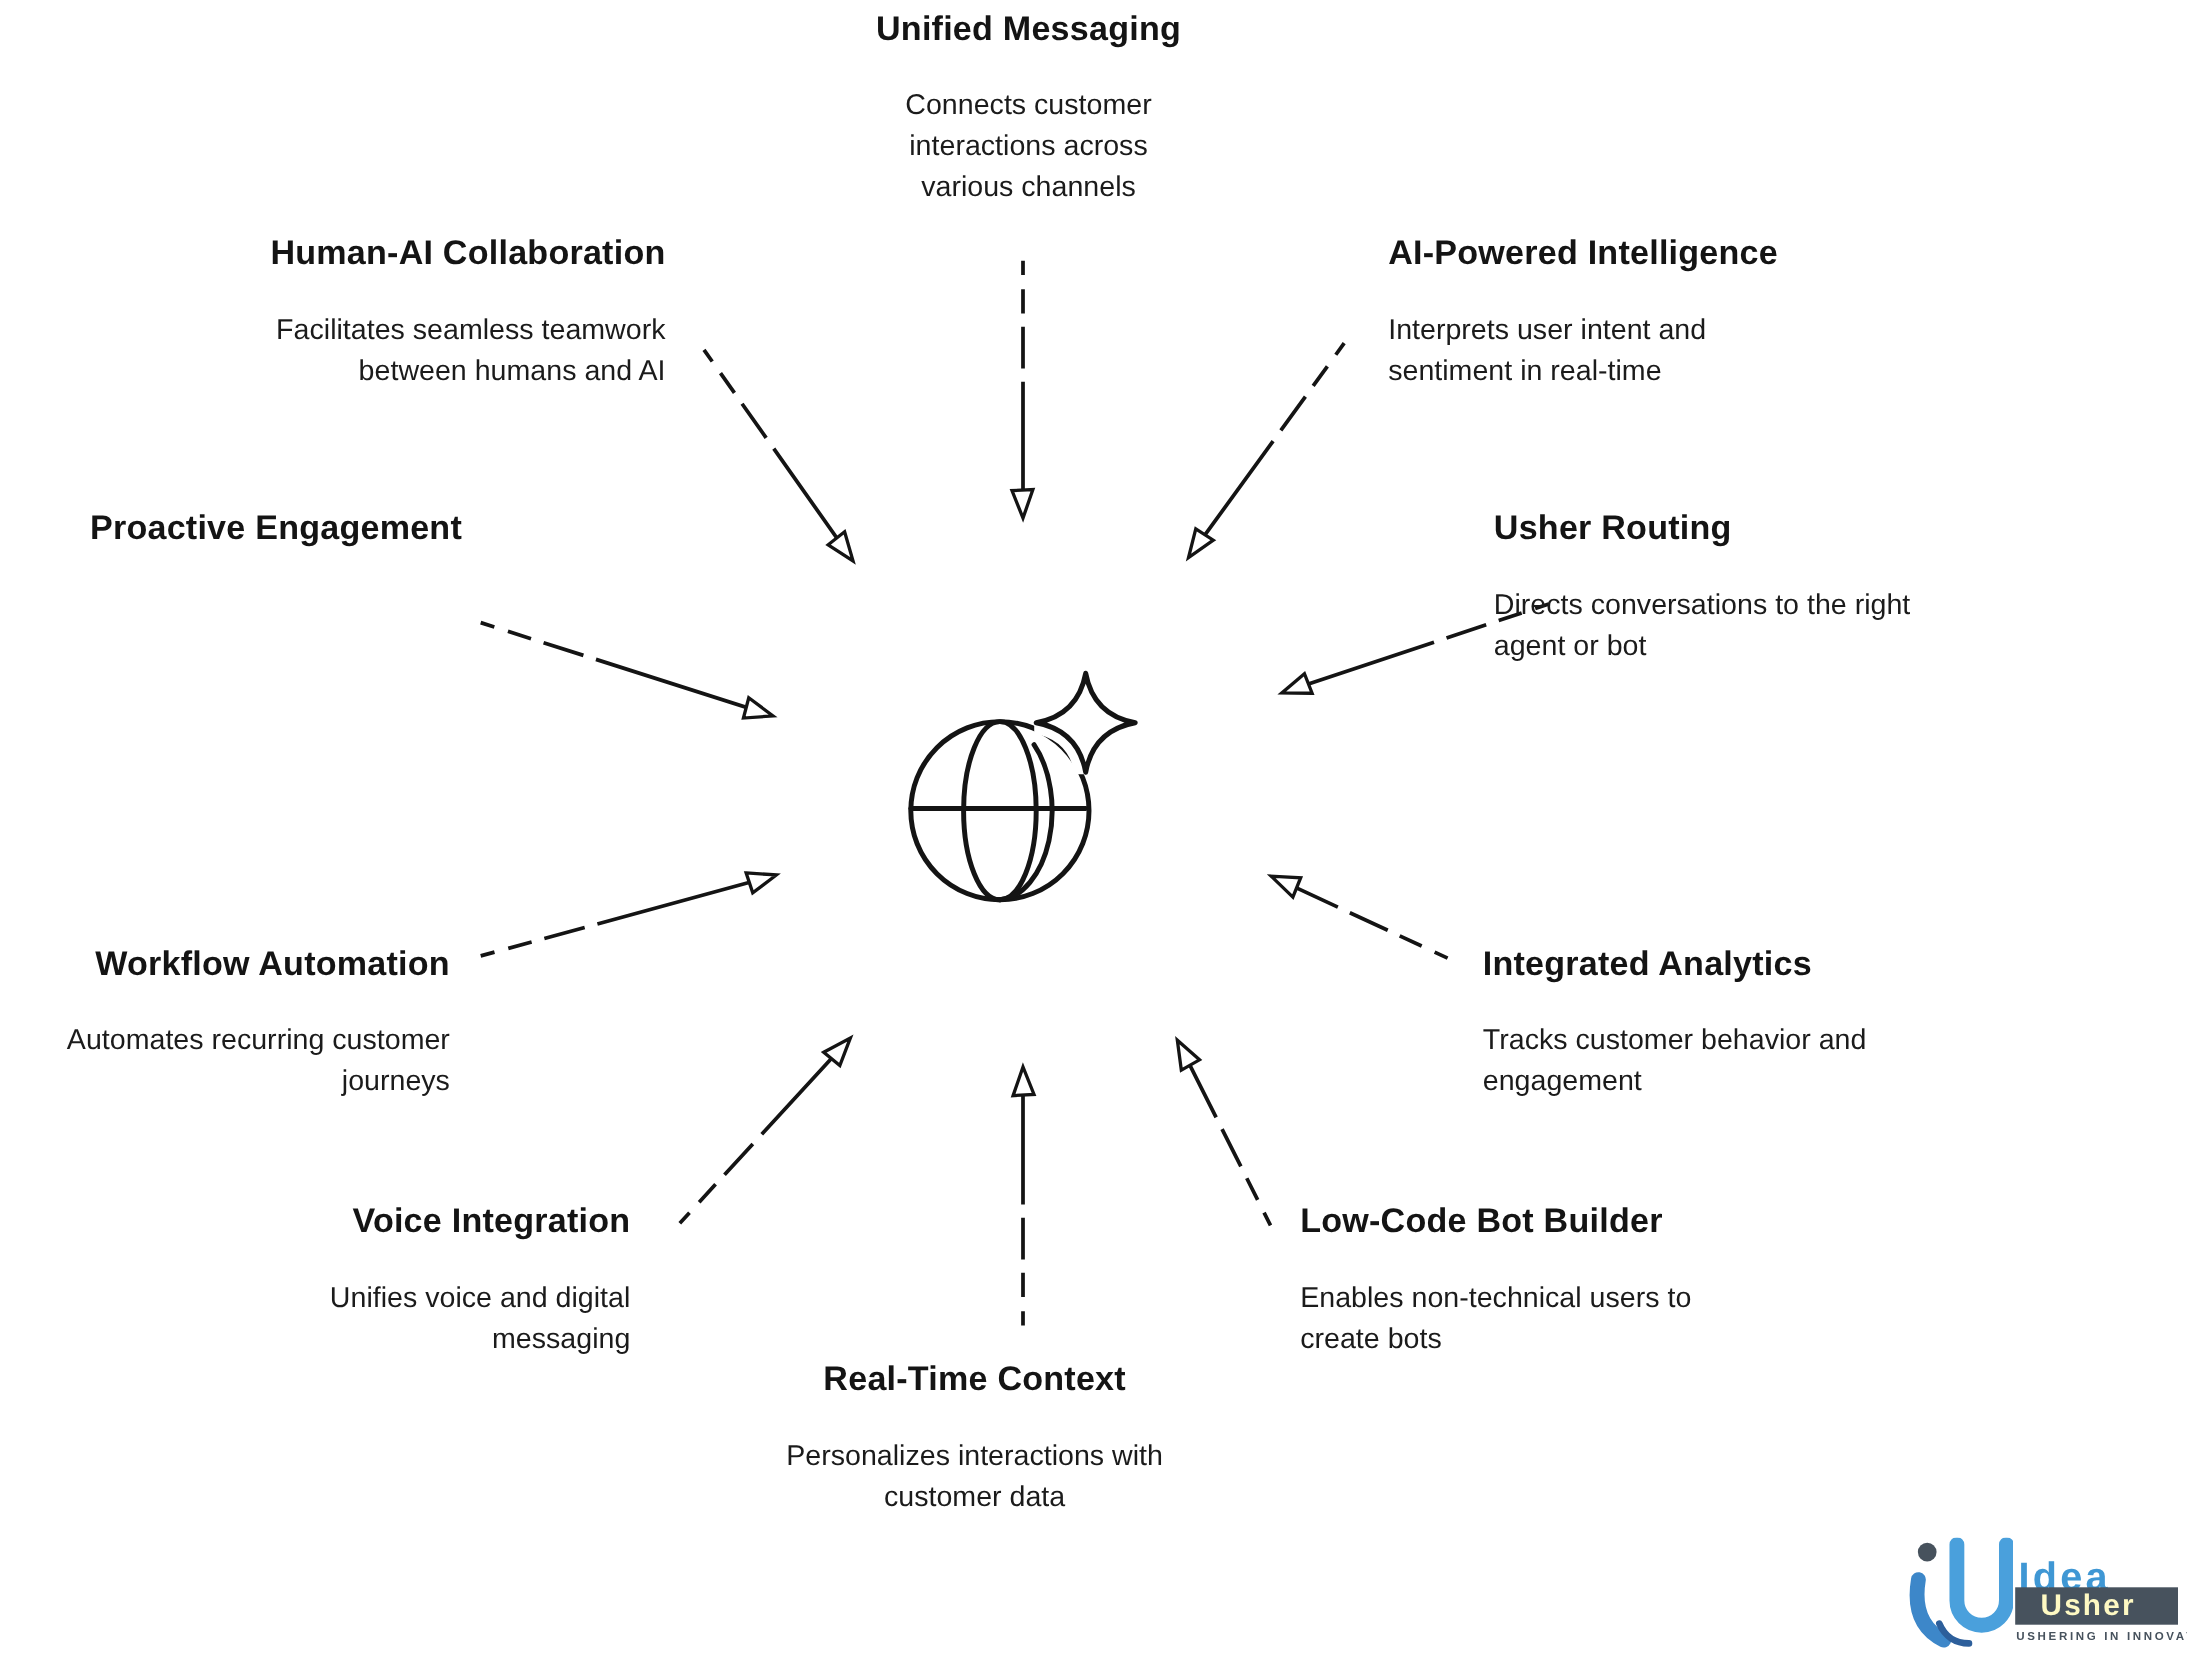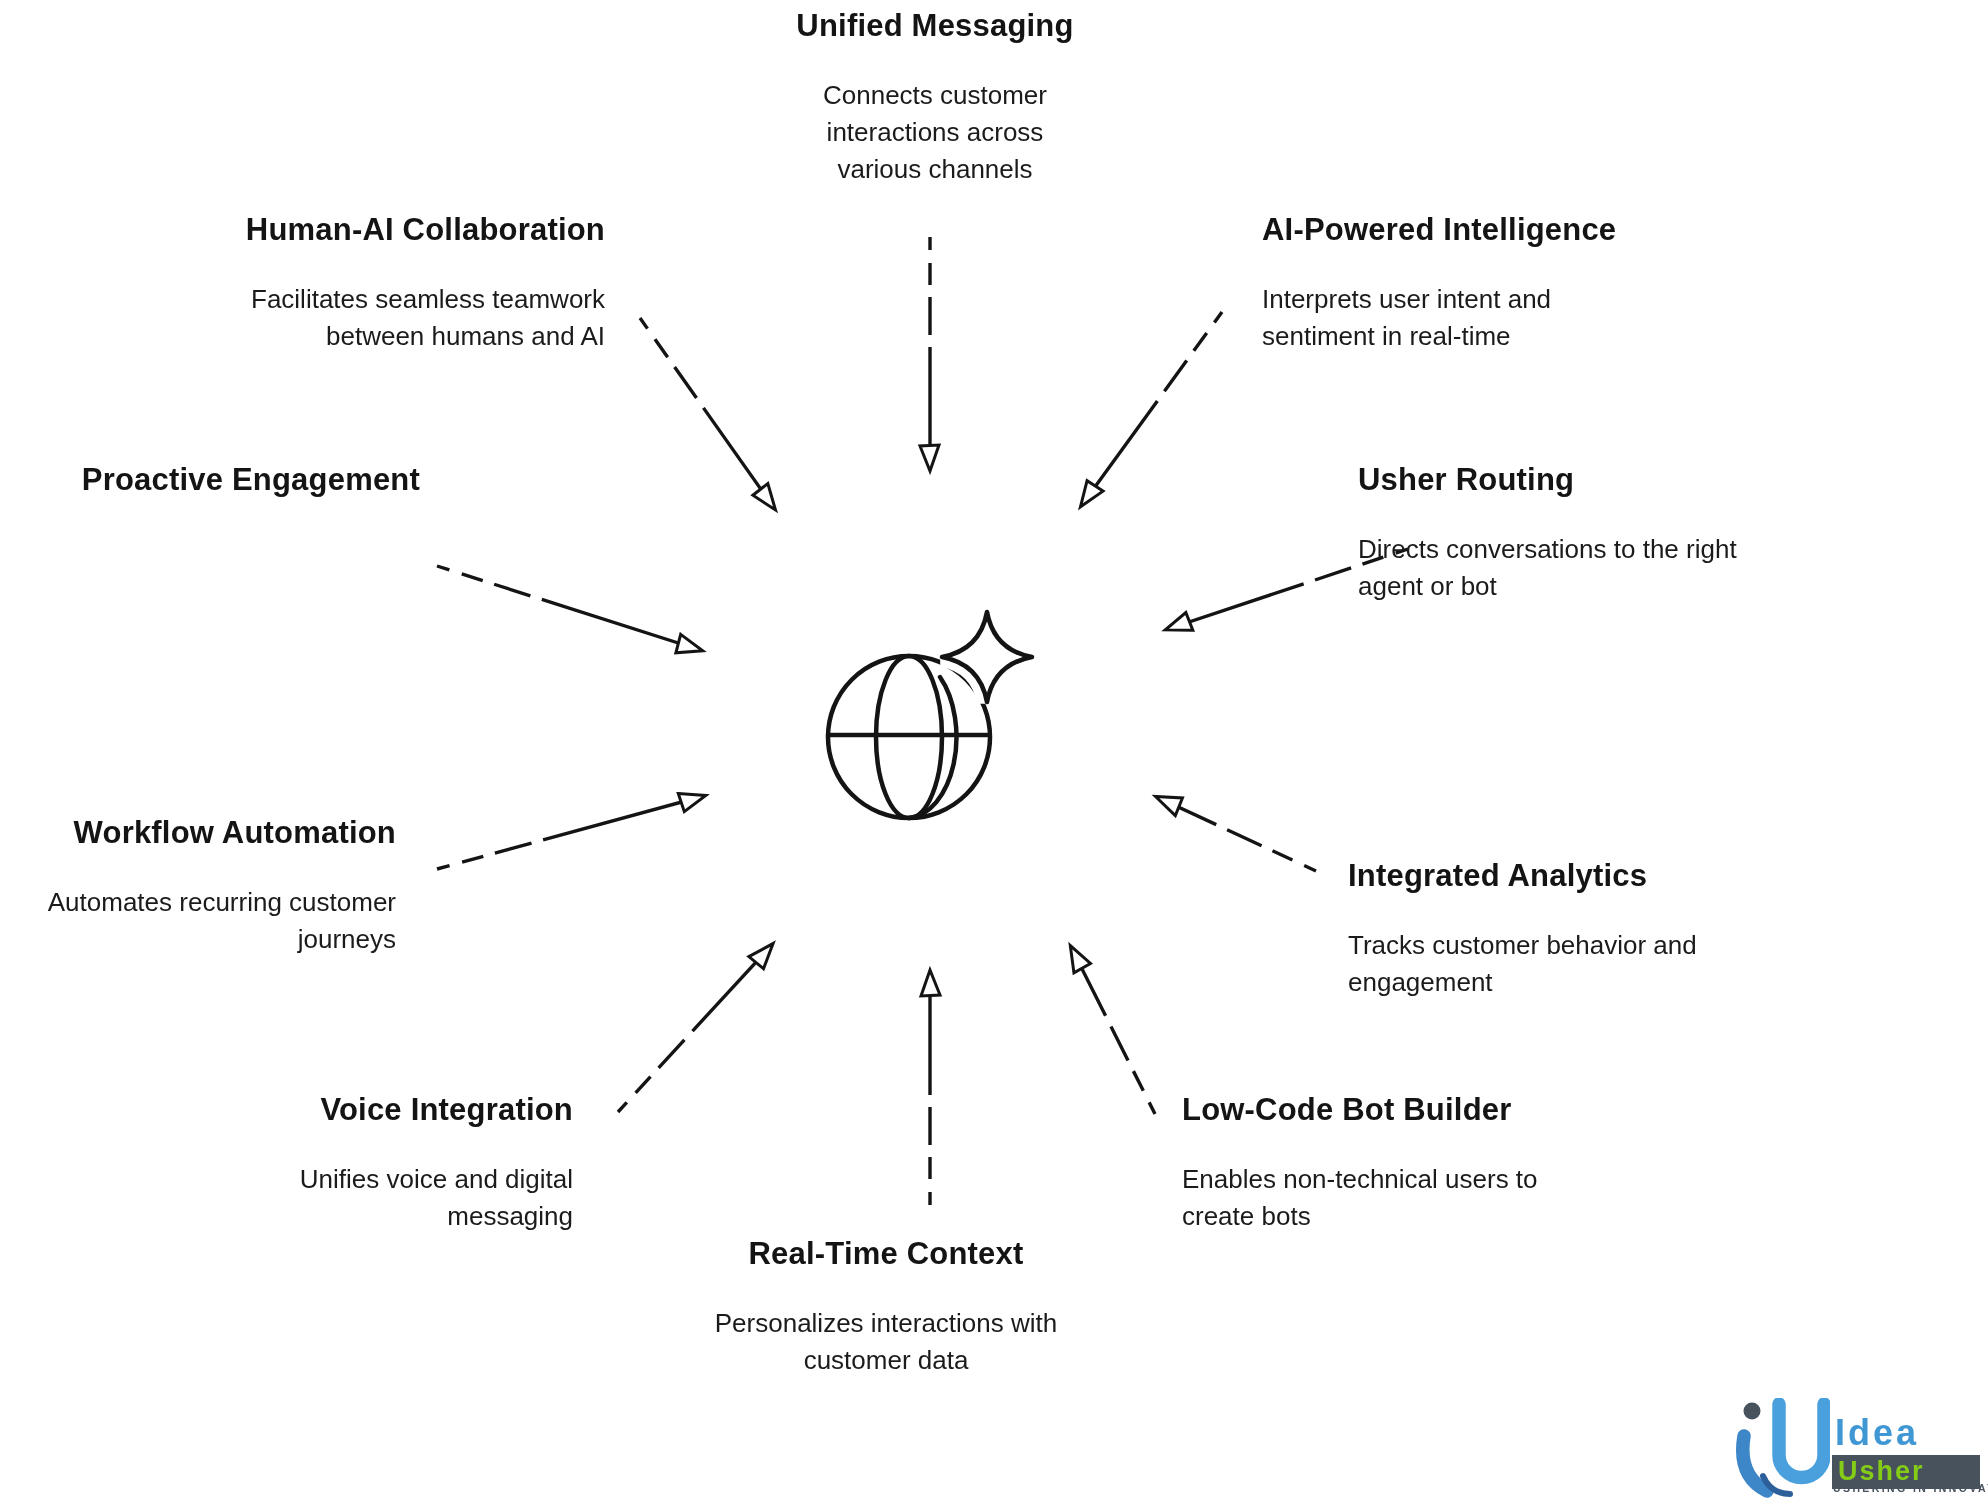--- a/index.html
+++ b/index.html
@@ -30,38 +30,38 @@
   .align-center{text-align:center;}
   .align-right{text-align:right;}
   .align-left{text-align:left;}
 
   
   #lbl-unified      {left:635px;  top:8px;    width:600px;}
   #lbl-human-ai     {left:205px;  top:212px;  width:400px;}
   #lbl-ai-powered   {left:1262px; top:212px;  width:460px;}
   #lbl-proactive    {left:18px;   top:462px;  width:402px;}
   #lbl-smart        {left:1358px; top:462px;  width:560px;}
-  #lbl-workflow     {left:0px;    top:815px;  width:396px;}
+  #lbl-workflow     {left:0px;    top:858px;  width:396px;padding-left:13px;}
   #lbl-integrated   {left:1348px; top:858px;  width:540px;}
   #lbl-voice        {left:173px;  top:1092px; width:400px;}
   #lbl-lowcode      {left:1182px; top:1092px; width:560px;}
   #lbl-realtime     {left:586px;  top:1236px; width:600px;}
 
   
   #logo{position:absolute;left:1735px;top:1398px;width:250px;height:102px;}
   #logo .mark{position:absolute;left:0;top:0;}
   #logo .brand-top{
     position:absolute;left:100px;top:14px;
     font-size:36px;font-weight:bold;color:#3f97d4;letter-spacing:3px;
   }
   #logo .brand-box{
     position:absolute;left:97px;top:45px;width:148px;height:34px;
-    background:#47525d;color:#84cc16;
+    background:#47525d;color:#fef9c3;
     font-size:27px;font-weight:bold;letter-spacing:2px;
-    line-height:33px;padding-left:6px;box-sizing:border-box;margin-top:12px;
+    line-height:33px;padding-left:23px;box-sizing:border-box;
   }
   #logo .tagline{
     position:absolute;left:98px;top:84px;width:150px;
     font-size:10.5px;font-weight:bold;color:#47525d;letter-spacing:2.4px;
     white-space:nowrap;
   }
 </style>
 </head>
 <body>
 

